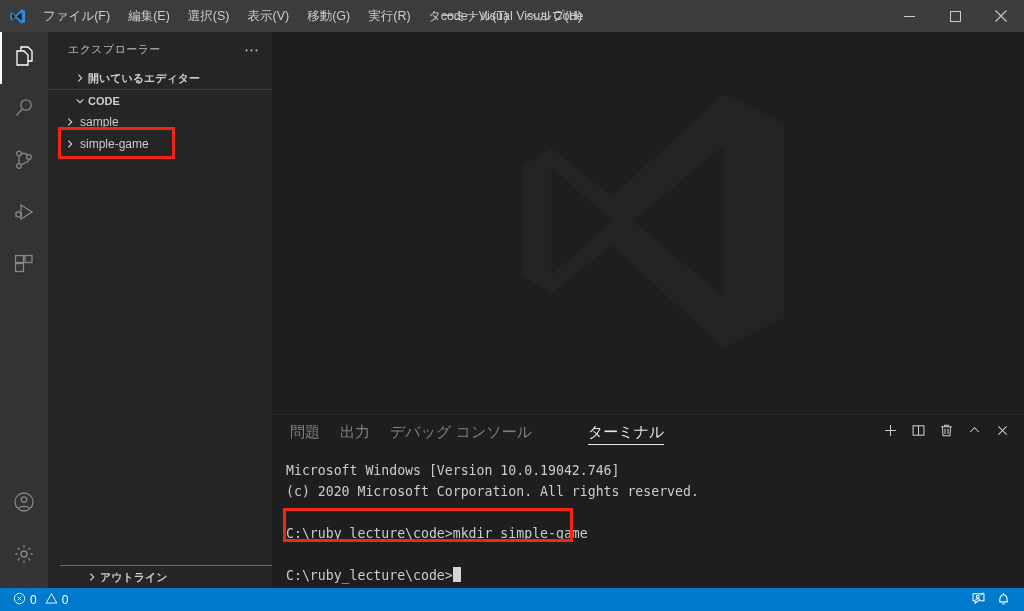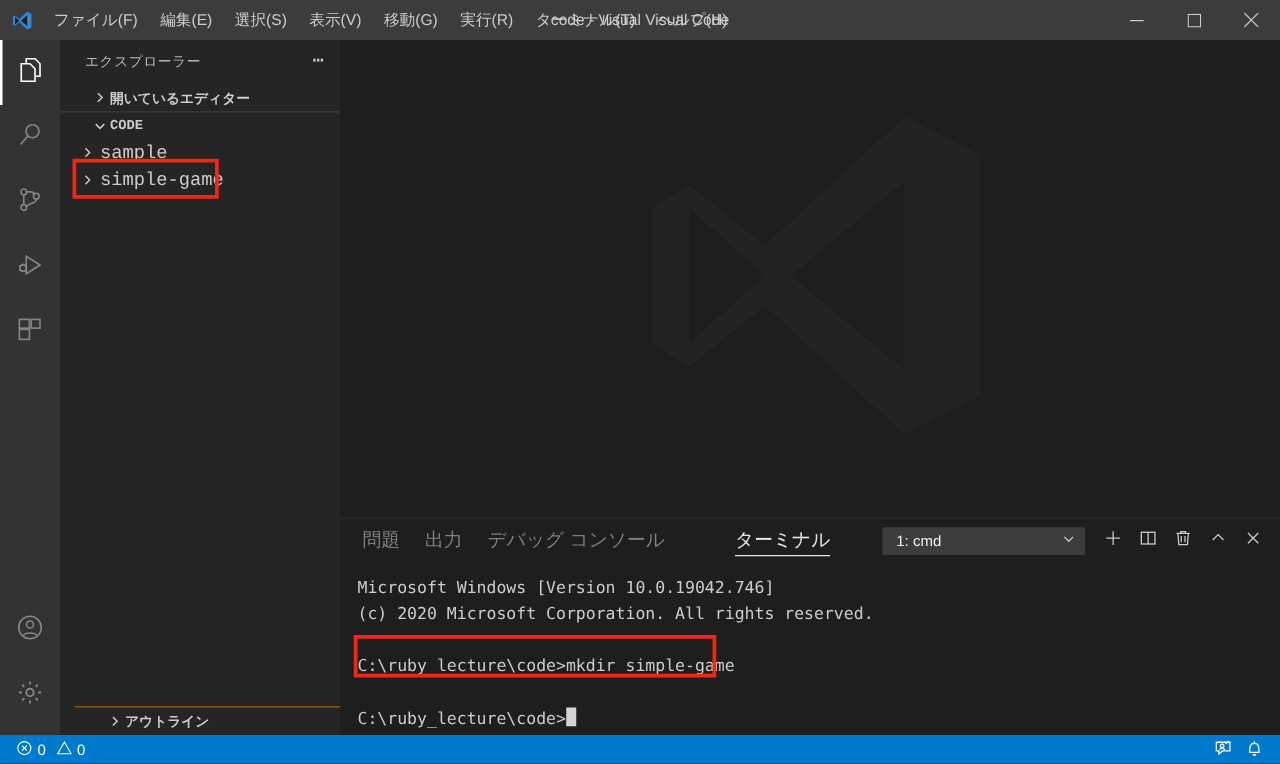--- a/index.html
+++ b/index.html
@@ -52,41 +52,40 @@
   }
   .act-item.active { color: #ffffff; }
   .act-item.active::before {
     content: ""; position: absolute; left: 0; top: 0; width: 2px; height: 52px; background: #ffffff;
   }
 
   
   #sidebar {
     position: absolute; left: 48px; top: 32px; width: 224px; height: 556px;
     background: #252526;
-    font-family: Liberation Mono, monospace;
   }
   #sidebar-header {
     height: 35px; display: flex; align-items: center; justify-content: space-between;
     padding: 0 12px 0 20px;
   }
   #sidebar-title {
     color: #bbbbbb; font-size: 11px; letter-spacing: .4px; text-transform: none;
   }
   #sidebar-actions { color: #cccccc; font-size: 15px; line-height: 10px; letter-spacing: 1px; }
   .section-header {
     height: 22px; display: flex; align-items: center; padding-left: 24px;
     color: #cccccc; font-size: 11px; font-weight: bold;
   }
   .section-header.bordered { border-top: 1px solid #3c3c3c; }
   .twisty {
     width: 16px; height: 16px; display: inline-flex; align-items: center; justify-content: center;
     color: #cccccc; flex: 0 0 16px;
   }
   .tree-row {
-    height: 22px; display: flex; align-items: center; color: #cccccc; font-size: 15px;
+    height: 22px; display: flex; align-items: center; color: #cccccc; font-size: 12px;
     padding-left: 14px; position: relative;
   }
   .tree-label { margin-left: 2px; }
   #outline-section {
     position: absolute; left: 12px; bottom: 0; width: 224px;
     border-top: 1px solid #a16207;
   }
 
   
   #sidebar-highlight {
@@ -352,28 +351,20 @@
 
   <div id="panel">
 
     <div id="panel-tabs">
       <div class="panel-tab">問題</div>
       <div class="panel-tab">出力</div>
       <div class="panel-tab">デバッグ コンソール</div>
       <div class="panel-tab active">ターミナル</div>
 
       <div id="panel-actions">
-        <div id="terminal-select">
-          <span>1: cmd</span>
-          <span>
-            <svg width="12" height="12" viewBox="0 0 12 12" fill="none" stroke="#cccccc" stroke-width="1.1">
-                <path d="M2.5 4.5 L6 8 L9.5 4.5"></path>
-              </svg>
-          </span>
-        </div>
 
         <div class="panel-icon-btn">
           <span>
             <svg width="15" height="15" viewBox="0 0 16 16" fill="none" stroke="currentColor" stroke-width="1.1">
                 <path d="M8 2.2 V13.8 M2.2 8 H13.8"></path>
               </svg>
           </span>
         </div>
 
         <div class="panel-icon-btn">

